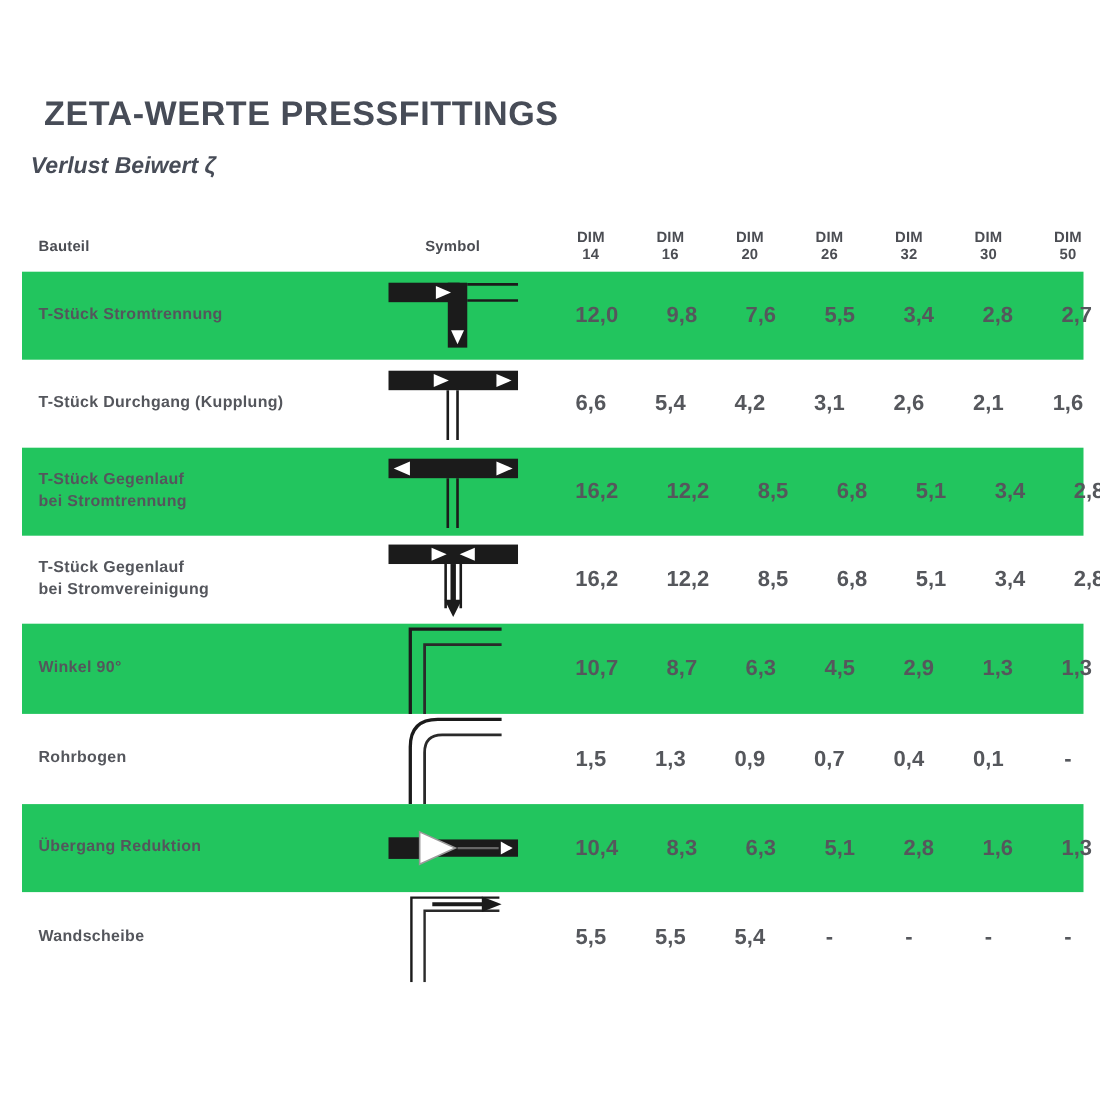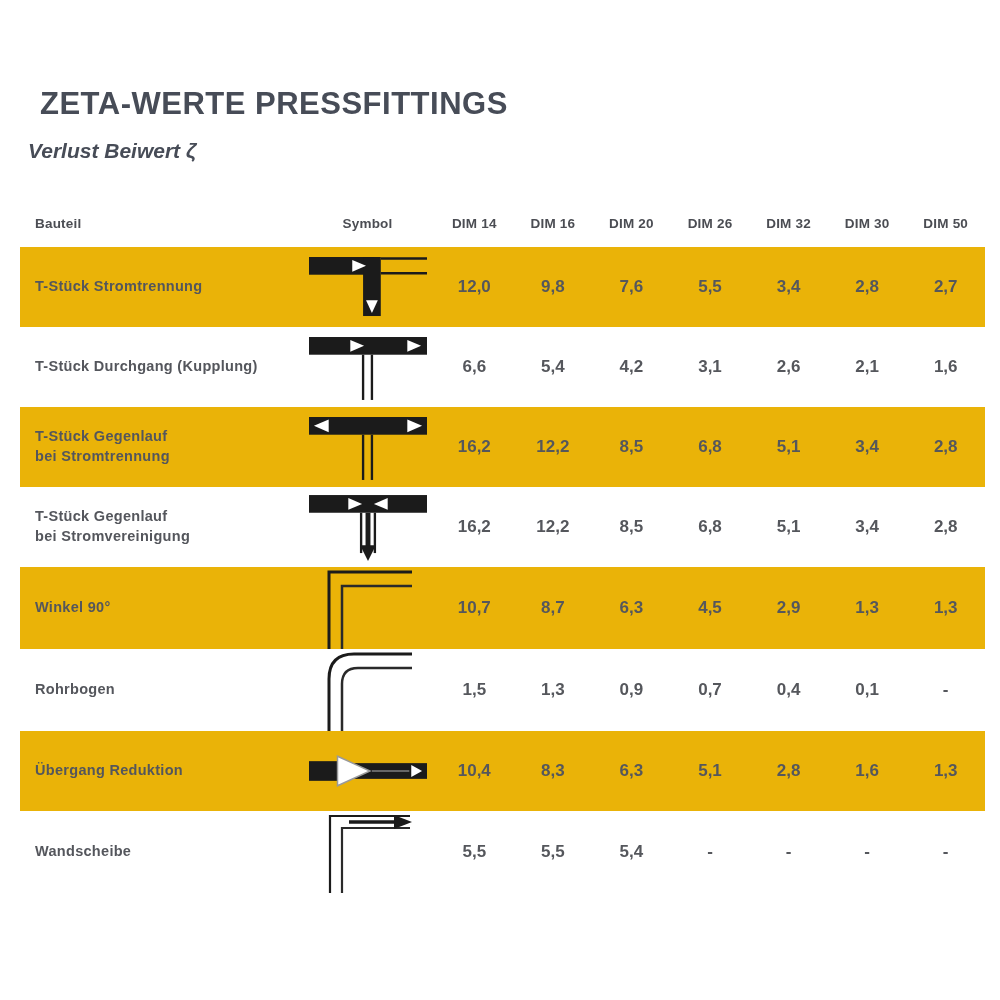--- a/index.html
+++ b/index.html
@@ -16,35 +16,36 @@
   .page-subtitle{
     margin:17px 0 0 28px;
     font-size:21px; font-weight:700; color:#474c57;font-style:italic;
   }
   .zeta-table{ margin:36px 15px 0 20px; }
   .t-row{
     display:grid;
     grid-template-columns:280px 135px repeat(7,1fr);
     align-items:center;
     min-height:80px;
-  }
-  .t-row.alt{ background:#eab308; }
+    gap:44px;
+  }
+  .t-row.alt{ background:#22c55e; }
   .t-header{ min-height:48px; }
   .hcell{
     font-size:13.5px; font-weight:700; color:#4b4d53;
     text-align:center; letter-spacing:.2px;
   }
   .hcell.left{ text-align:left; padding-left:15px; }
   .cell{ text-align:center; }
   .cell.name{
     text-align:left; padding-left:15px;
     font-size:14.5px; font-weight:700; color:#54565c;
     white-space:pre-line; line-height:1.35; letter-spacing:.3px;
   }
-  .cell.val{ font-size:17px; font-weight:600; color:#55575c; }
+  .cell.val{ font-size:20px; font-weight:600; color:#55575c; }
   .cell.sym{ display:flex; justify-content:center; align-items:center; }
   .cell.sym svg{ display:block; }
 </style>
 </head>
 <body>
 
 <h1 class="page-title">ZETA-WERTE PRESSFITTINGS</h1>
 <div class="page-subtitle">Verlust Beiwert ζ</div>
 
 <div class="zeta-table">

